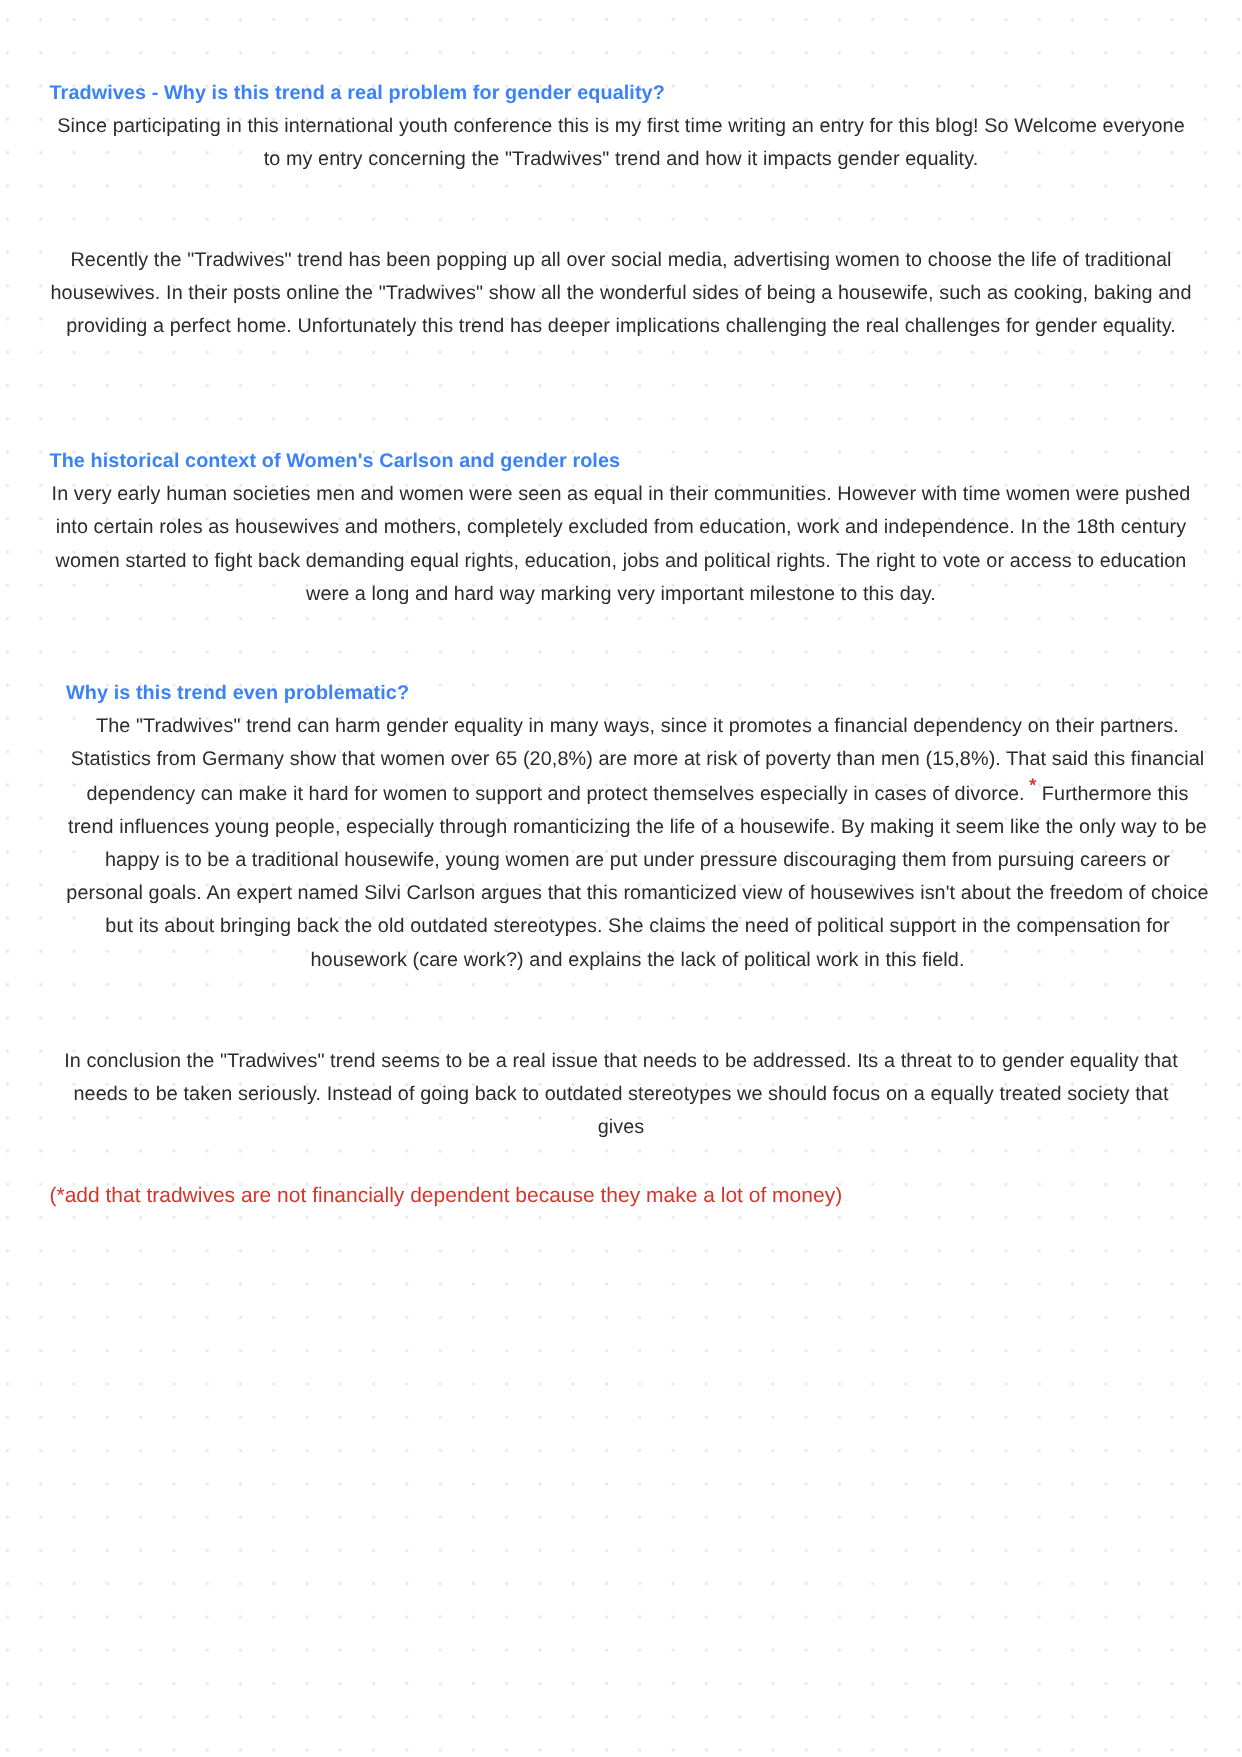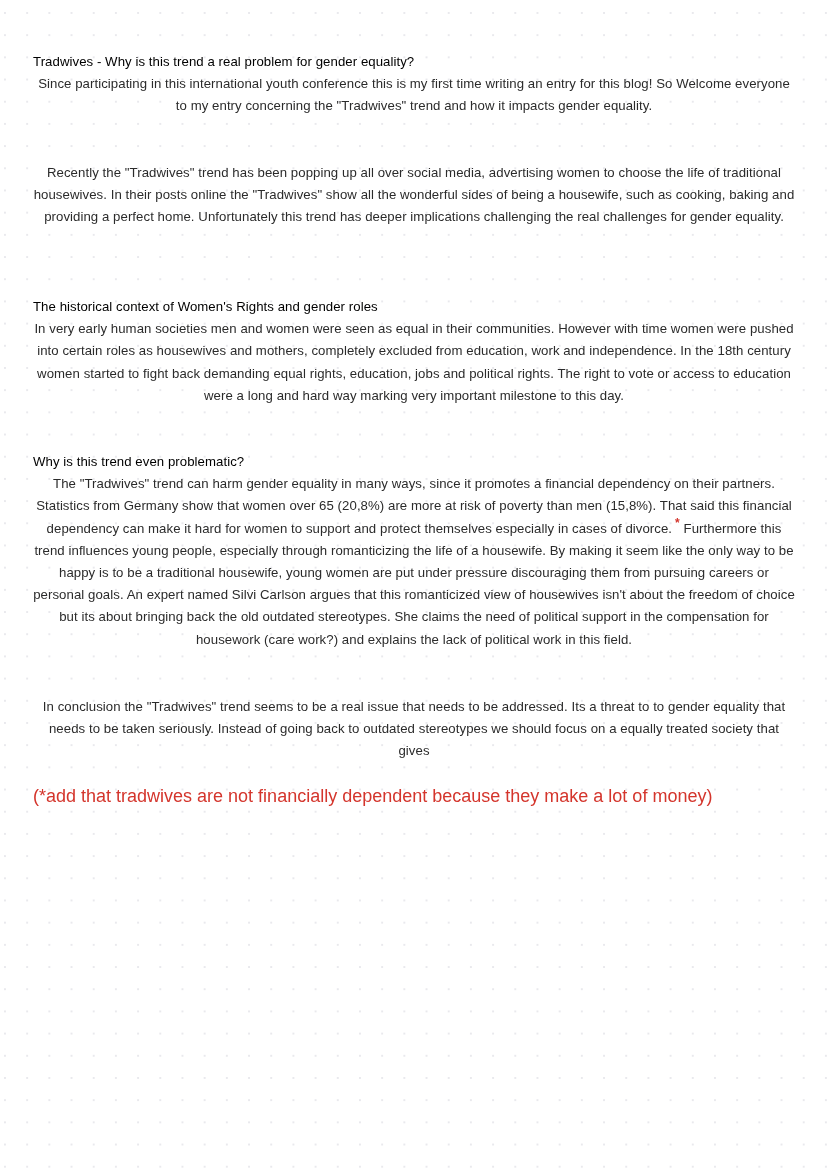--- a/index.html
+++ b/index.html
@@ -28,70 +28,70 @@
   }
 
   .block {
     font-size: 13.2px;
     line-height: 22.2px;
     color: #2b2b2b;
     letter-spacing: 0.005em;
   }
 
   .heading {
-    font-weight: normal;
-    color: #000000;
+    font-weight: bold;
+    color: #3b82f6;
     font-size: 13.2px;
     line-height: 22.2px;
   }
 
   .para {
     font-weight: normal;
     text-align: center;
   }
 
   
   .sec-intro      { position: absolute; top: 51px;  width: 762px; }
   .sec-recently   { position: absolute; top: 162px; width: 762px; }
   .sec-history    { position: absolute; top: 296px; width: 762px; }
-  .sec-problem    { position: absolute; top: 451px; width: 762px; }
+  .sec-problem    { position: absolute; top: 451px; width: 762px; margin-left: 11px; }
   .sec-conclusion { position: absolute; top: 696px; width: 762px; }
   .sec-note       { position: absolute; top: 785px; width: 762px; }
 
   .footnote-mark {
     color: #d4352c;
     font-weight: bold;
     font-size: 12px;
     vertical-align: super;
     line-height: 0;
     padding-left: 3px;
   }
 
   .note-text {
     color: #d4352c;
-    font-size: 18px;
+    font-size: 14px;
     line-height: 22.2px;
   }
 </style>
 </head>
 <body>
 
 <div class="doc">
 
   <section class="sec-intro">
     <div class="block heading">Tradwives - Why is this trend a real problem for gender equality?</div>
     <div class="block para">Since participating in this international youth conference this is my first time writing an entry for this blog! So Welcome everyone to my entry concerning the "Tradwives" trend and how it impacts gender equality.</div>
   </section>
 
   <section class="sec-recently">
     <div class="block para">Recently the "Tradwives" trend has been popping up all over social media, advertising women to choose the life of traditional housewives. In their posts online the "Tradwives" show all the wonderful sides of being a housewife, such as cooking, baking and providing a perfect home. Unfortunately this trend has deeper implications challenging the real challenges for gender equality.</div>
   </section>
 
   <section class="sec-history">
-    <div class="block heading">The historical context of Women's Rights and gender roles</div>
+    <div class="block heading">The historical context of Women's Carlson and gender roles</div>
     <div class="block para">In very early human societies men and women were seen as equal in their communities. However with time women were pushed into certain roles as housewives and mothers, completely excluded from education, work and independence. In the 18th century women started to fight back demanding equal rights, education, jobs and political rights. The right to vote or access to education were a long and hard way marking very important milestone to this day.</div>
   </section>
 
   <section class="sec-problem">
     <div class="block heading">Why is this trend even problematic?</div>
     <div class="block para">
       <span>The "Tradwives" trend can harm gender equality in many ways, since it promotes a financial dependency on their partners. Statistics from Germany show that women over 65 (20,8%) are more at risk of poverty than men (15,8%). That said this financial dependency can make it hard for women to support and protect themselves especially in cases of divorce.</span><span class="footnote-mark">*</span>
       <span>Furthermore this trend influences young people, especially through romanticizing the life of a housewife. By making it seem like the only way to be happy is to be a traditional housewife, young women are put under pressure discouraging them from pursuing careers or personal goals. An expert named Silvi Carlson argues that this romanticized view of housewives isn't about the freedom of choice but its about bringing back the old outdated stereotypes. She claims the need of political support in the compensation for housework (care work?) and explains the lack of political work in this field.</span>
     </div>
   </section>

